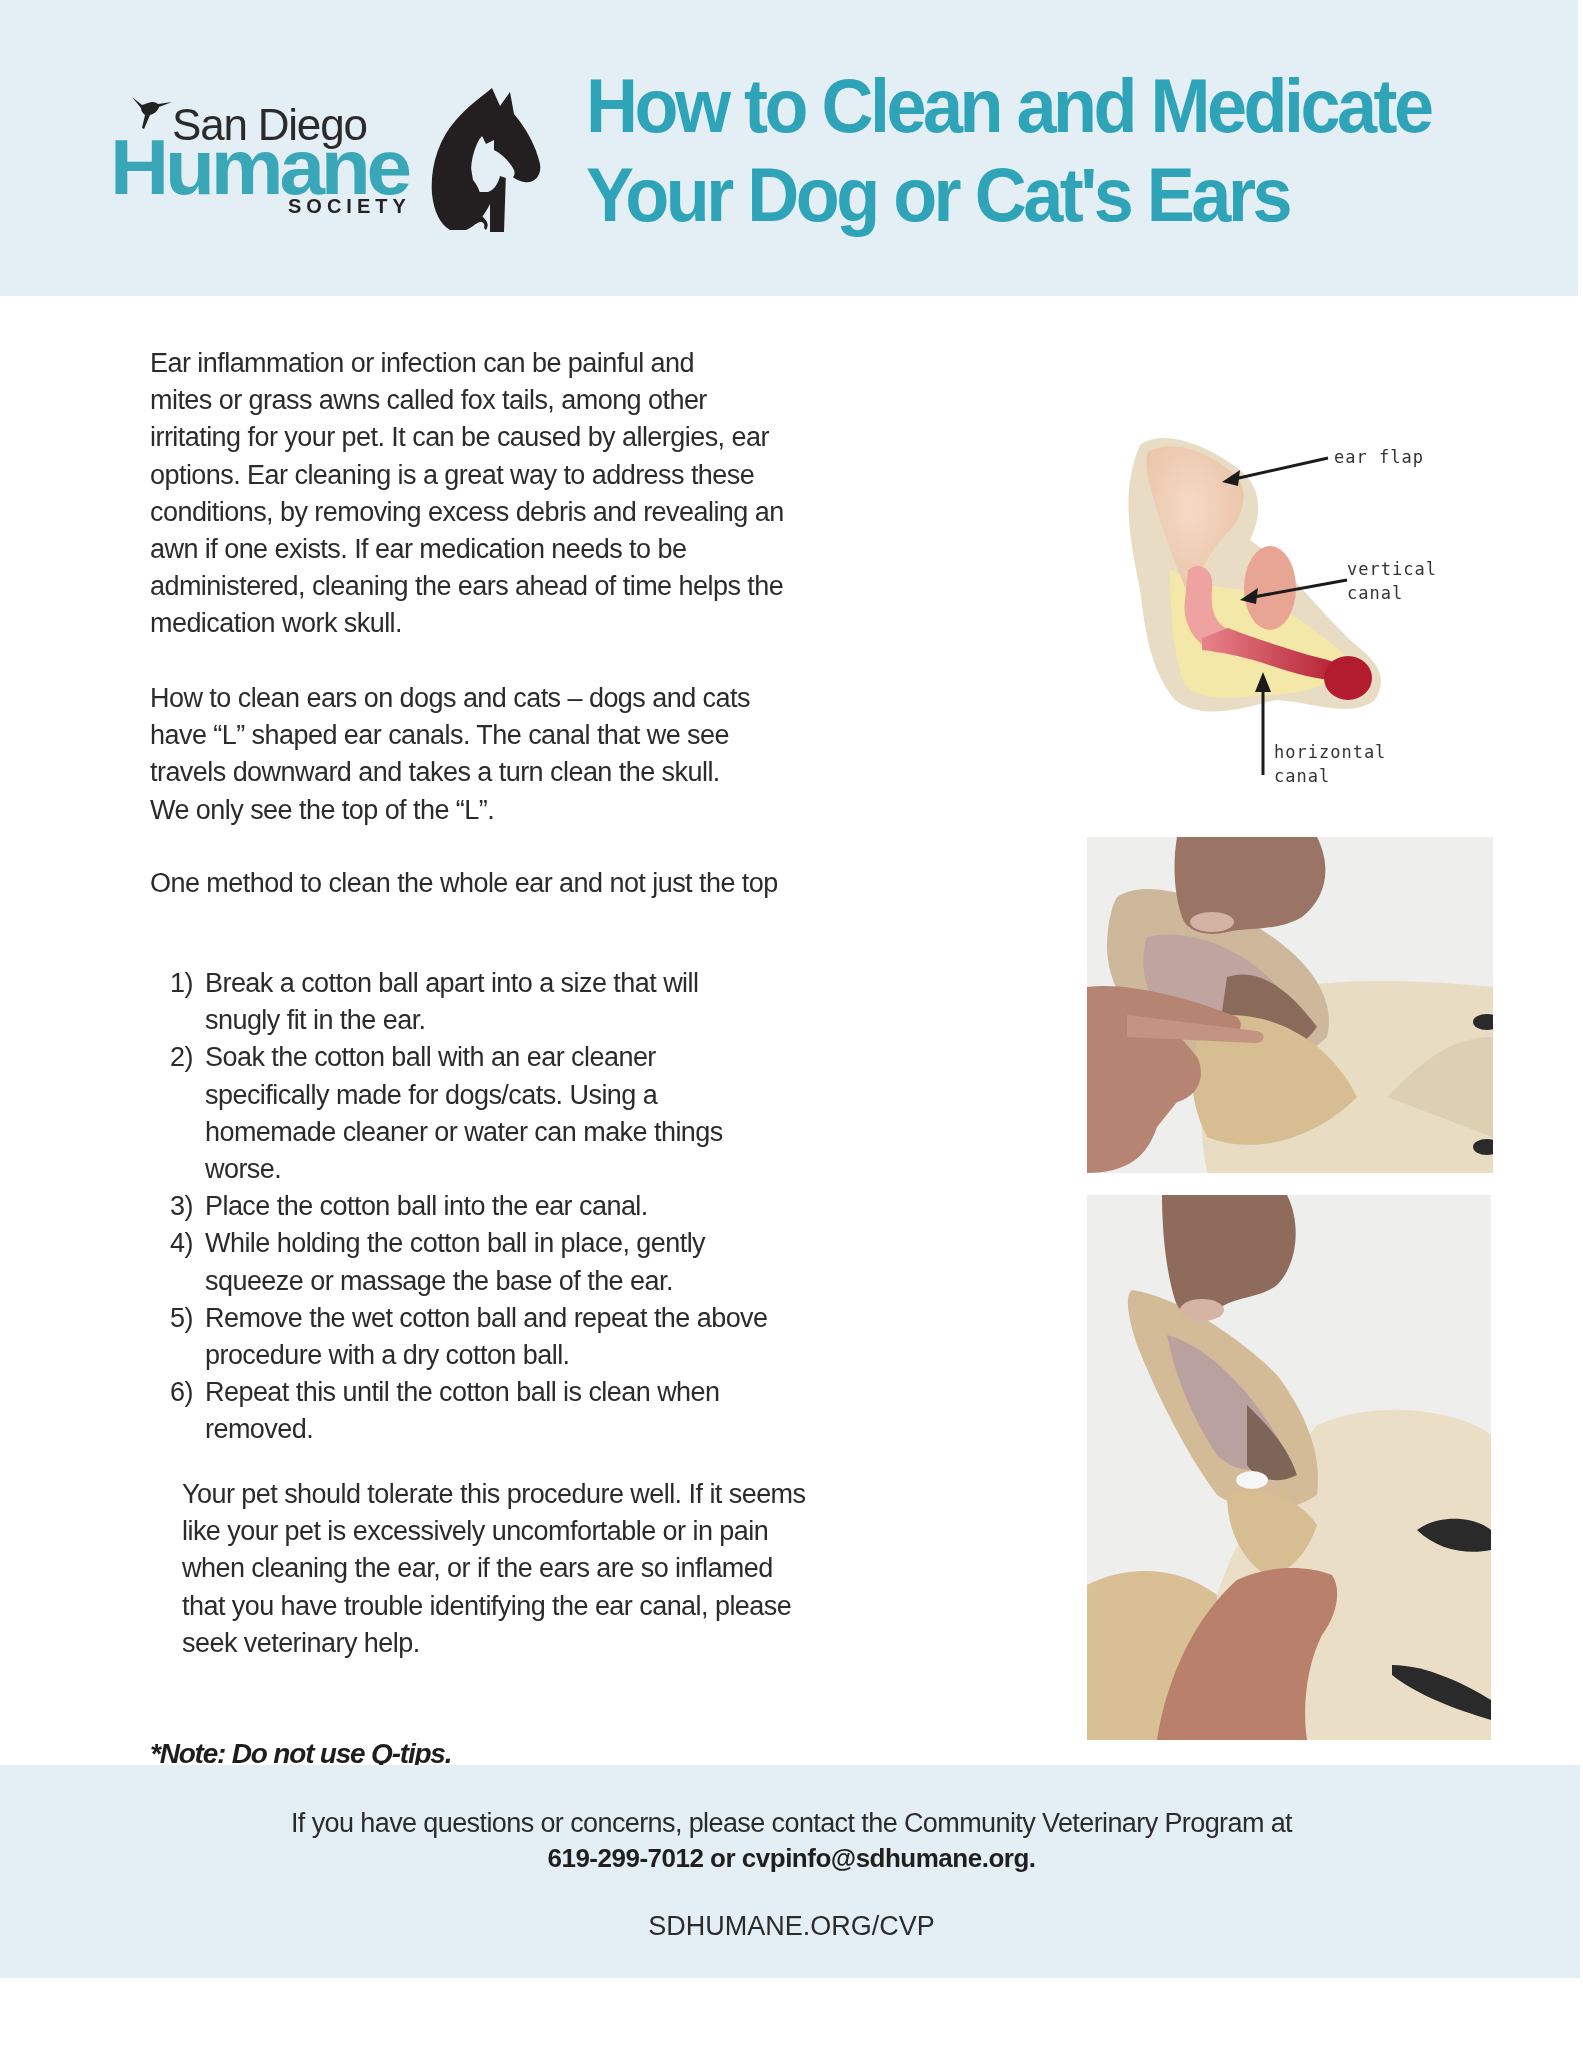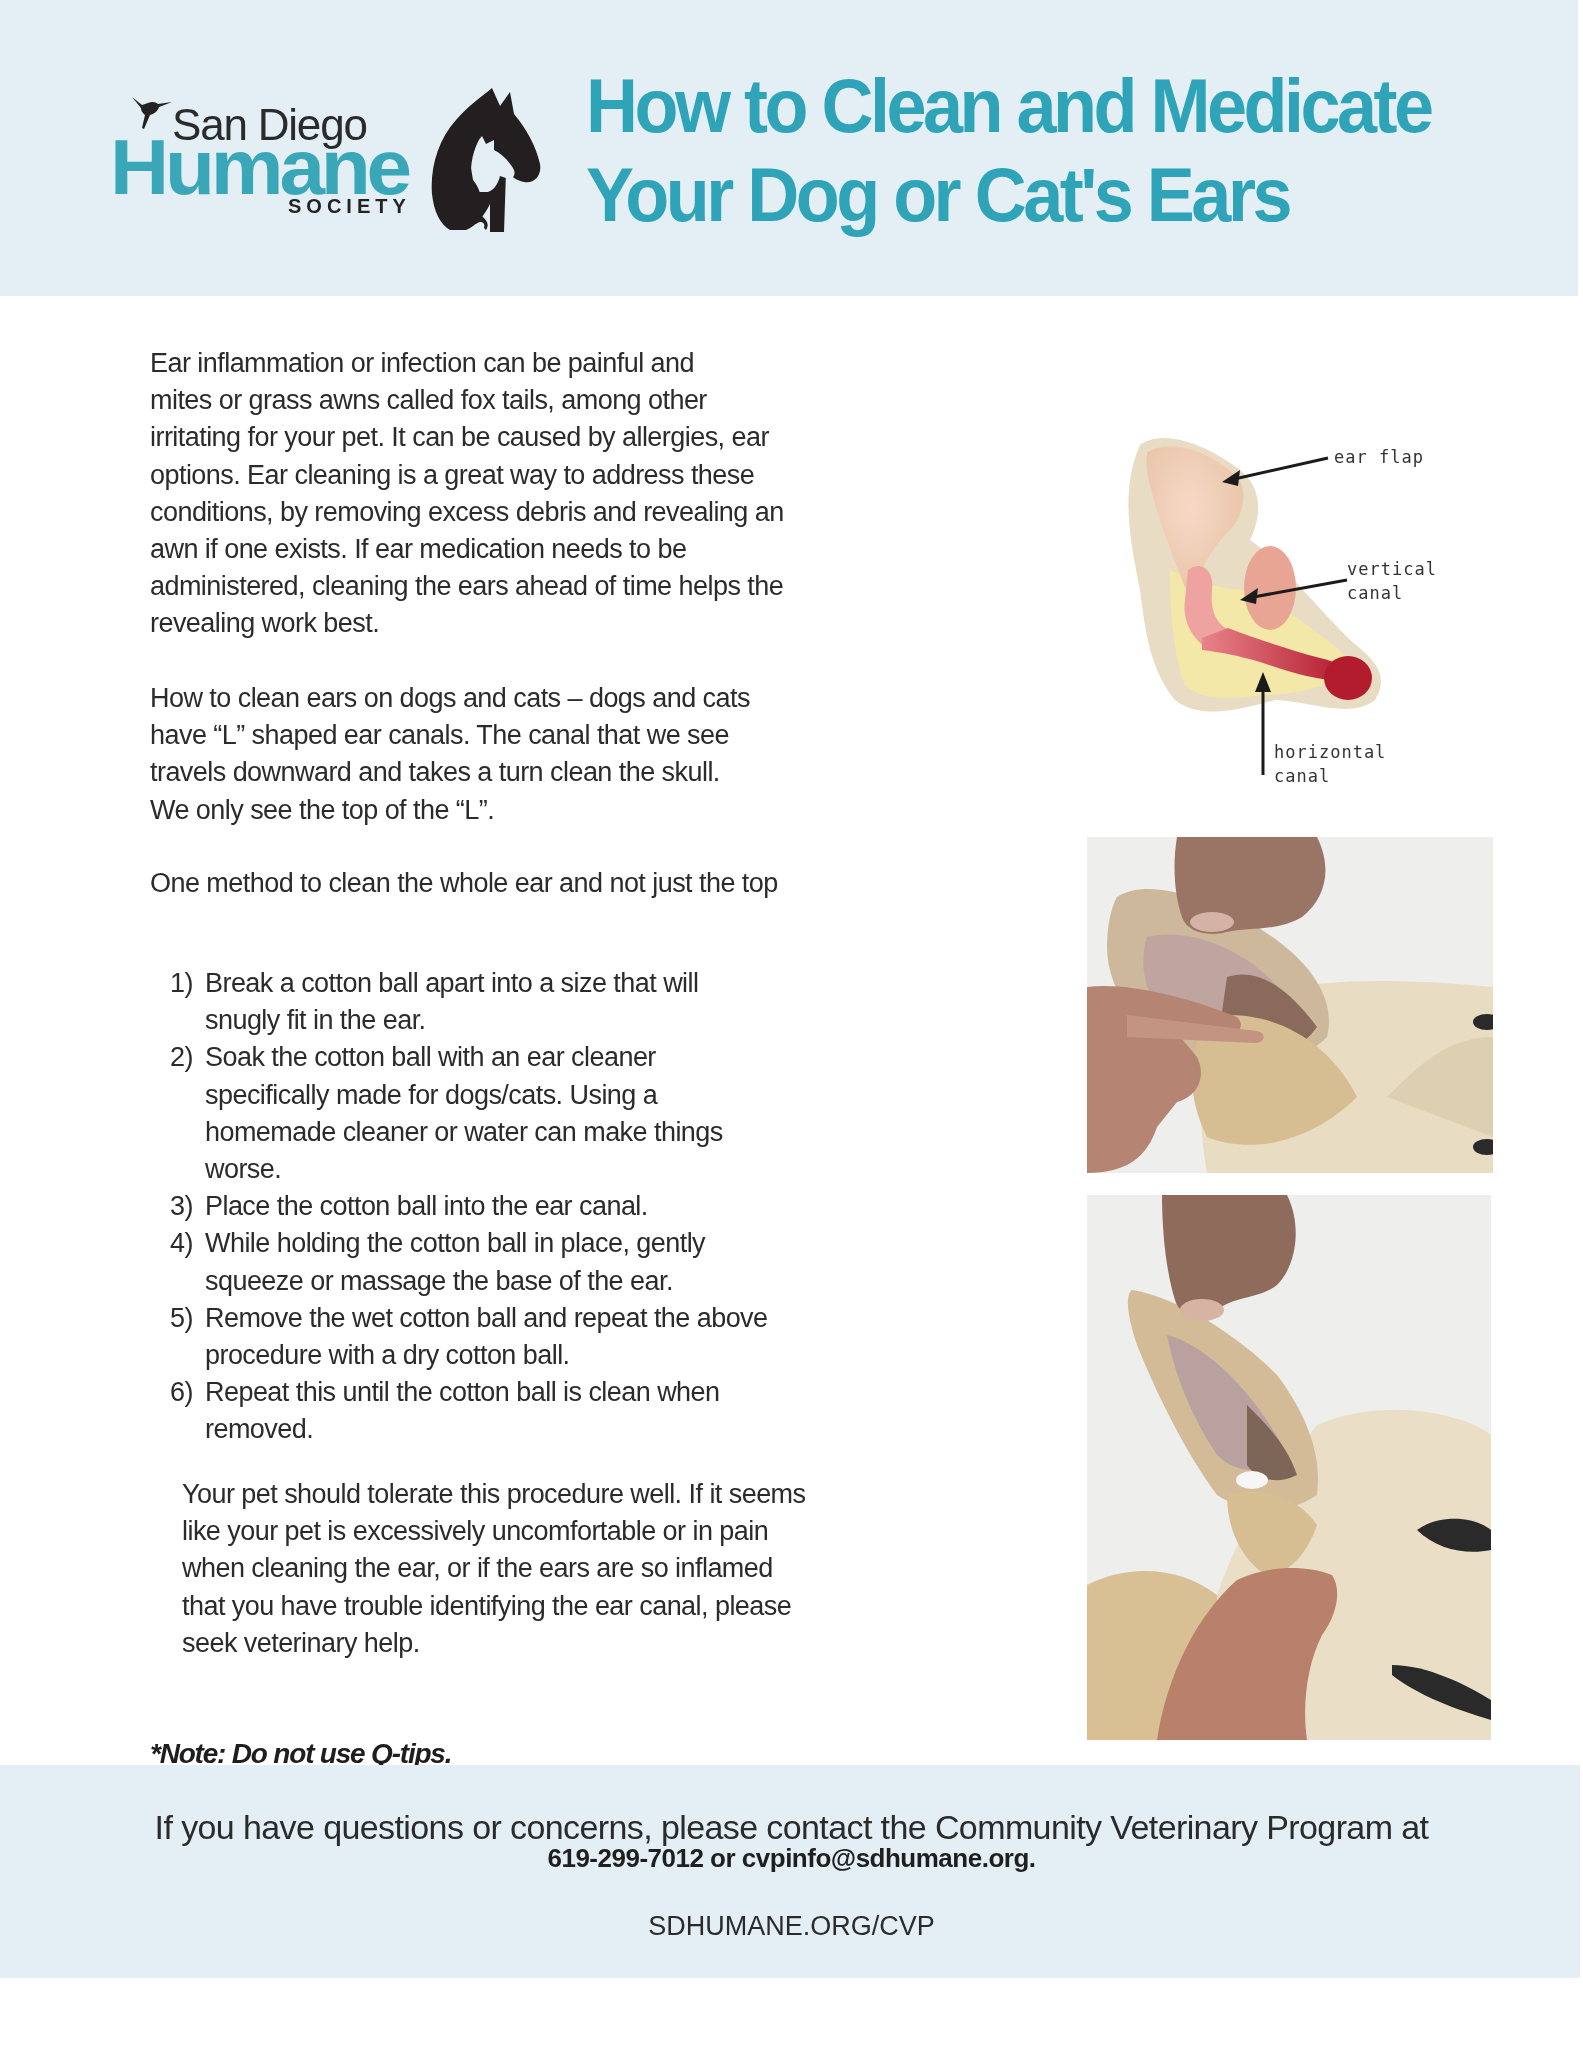--- a/index.html
+++ b/index.html
@@ -35,21 +35,21 @@
   .line { display: block; }
 
   
   #diagram { left: 1090px; top: 400px; width: 410px; height: 400px; }
   #photo1 { left: 1087px; top: 837px; width: 406px; height: 336px; overflow: hidden; }
   #photo2 { left: 1087px; top: 1195px; width: 404px; height: 545px; overflow: hidden; }
   .diagram-label { position: absolute; font-family: "DejaVu Sans Mono", monospace; font-size: 17px; letter-spacing: 1px; color: #333; line-height: 24px; white-space: nowrap; }
 
   
   #footer { left: 0; top: 1765px; width: 1580px; height: 213px; background: #E3EFF4; }
-  #footer-line1 { left: 0; top: 1808px; width: 1583px; text-align: center; font-size: 34px; letter-spacing: -0.6px; color: #2b2b2b; white-space: nowrap; }
+  #footer-line1 { left: 0; top: 1808px; width: 1583px; text-align: center; font-size: 27px; letter-spacing: -0.6px; color: #2b2b2b; white-space: nowrap; }
   #footer-line2 { left: 0; top: 1843px; width: 1583px; text-align: center; font-size: 26px; font-weight: bold; letter-spacing: -0.5px; color: #1f1f1f; white-space: nowrap; }
   #footer-url { left: 0; top: 1911px; width: 1583px; text-align: center; font-size: 27px; letter-spacing: 0px; color: #2b2b2b; white-space: nowrap; }
 </style>
 </head>
 <body>
 
 <div id="header" class="abs"></div>
 
 <svg id="logo-bird" class="abs" viewBox="0 0 44 38">
   <path d="M2 2 L12 10 L18 8 C22 6 26 7 28 9 L42 7 L29 12 C28 16 24 19 20 20 L14 34 L12 33 L15 20 C12 18 11 15 11 13 L2 2 Z" fill="#222"></path>
@@ -72,21 +72,21 @@
 </div>
 
 <div id="para1" class="abs body-text">
   <span class="line">Ear inflammation or infection can be painful and</span>
   <span class="line">mites or grass awns called fox tails, among other</span>
   <span class="line">irritating for your pet. It can be caused by allergies, ear</span>
   <span class="line">options. Ear cleaning is a great way to address these</span>
   <span class="line">conditions, by removing excess debris and revealing an</span>
   <span class="line">awn if one exists. If ear medication needs to be</span>
   <span class="line">administered, cleaning the ears ahead of time helps the</span>
-  <span class="line">revealing work best.</span>
+  <span class="line">medication work skull.</span>
 </div>
 
 <div id="para2" class="abs body-text">
   <span class="line">How to clean ears on dogs and cats – dogs and cats</span>
   <span class="line">have “L” shaped ear canals. The canal that we see</span>
   <span class="line">travels downward and takes a turn clean the skull.</span>
   <span class="line">We only see the top of the “L”.</span>
 </div>
 
 <div id="para3" class="abs body-text">

